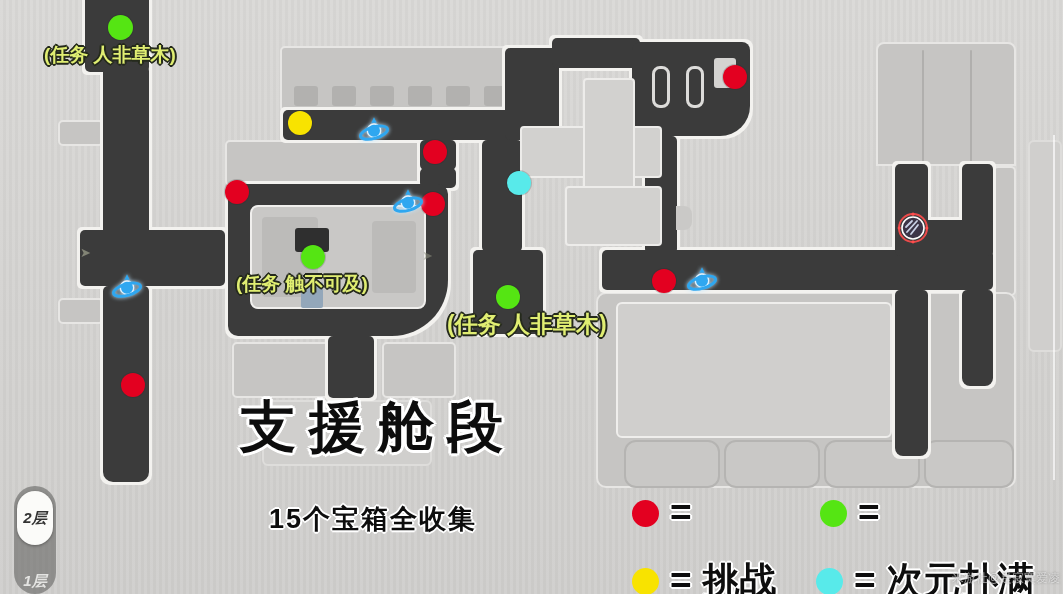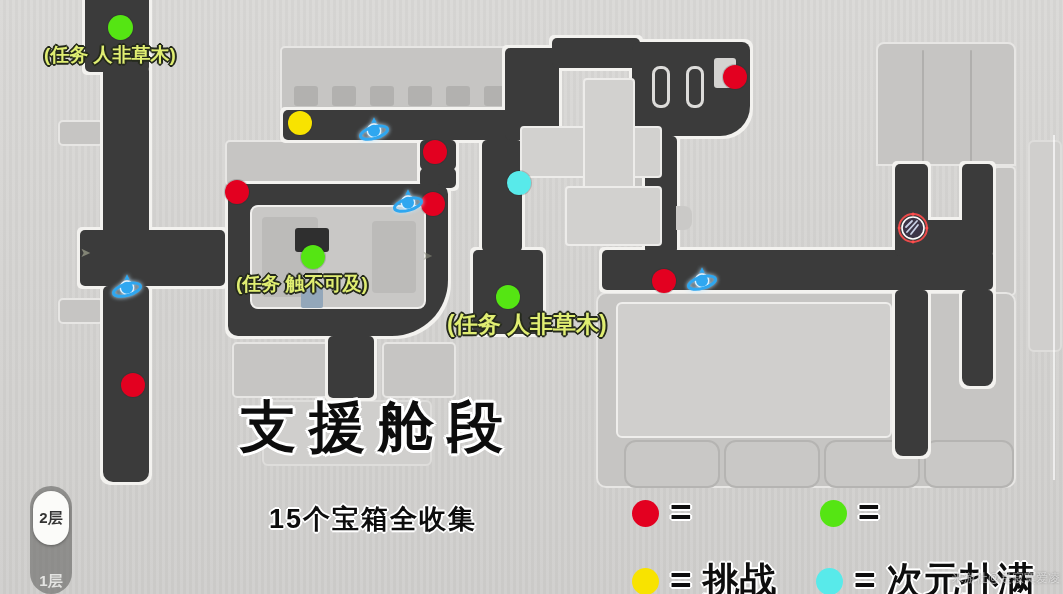--- a/index.html
+++ b/index.html
@@ -26,21 +26,21 @@
   .title{position:absolute;z-index:7;left:188px;top:390px;width:380px;text-align:center;
     font-size:56px;font-weight:bold;letter-spacing:13px;color:#0d0d0d;white-space:nowrap;
     text-shadow:-3px 0 #fff,3px 0 #fff,0 -3px #fff,0 3px #fff,-2px -2px #fff,2px 2px #fff,-2px 2px #fff,2px -2px #fff;}
   .subtitle{position:absolute;z-index:7;left:238px;top:501px;width:270px;text-align:center;
     font-size:27px;font-weight:bold;letter-spacing:2px;color:#0d0d0d;white-space:nowrap;
     text-shadow:-2px 0 #fff,2px 0 #fff,0 -2px #fff,0 2px #fff,-1px -1px #fff,1px 1px #fff,-1px 1px #fff,1px -1px #fff;}
   .leg-item{position:absolute;display:flex;align-items:center;gap:11px;z-index:7;}
   .leg-dot{width:27px;height:27px;border-radius:50%;flex:0 0 auto;}
   .leg-eq,.leg-label{font-size:37px;font-weight:bold;color:#0e0e0e;white-space:nowrap;
     text-shadow:-2px 0 #fff,2px 0 #fff,0 -2px #fff,0 2px #fff,-1px -1px #fff,1px 1px #fff,-1px 1px #fff,1px -1px #fff;}
-  .floor-track{position:absolute;left:30px;top:486px;width:42px;height:108px;background:rgba(104,104,102,.62);border-radius:21px;z-index:8;}
+  .floor-track{position:absolute;left:14px;top:486px;width:42px;height:108px;background:rgba(104,104,102,.62);border-radius:21px;z-index:8;font-style:italic;}
   .floor-pill{position:absolute;left:3px;top:5px;width:36px;height:54px;background:#fbfbf9;border-radius:18px;
     display:flex;align-items:center;justify-content:center;font-size:15px;font-weight:bold;color:#333;
     box-shadow:0 1px 3px rgba(0,0,0,.35);cursor:pointer;}
   .floor-other{position:absolute;left:0;top:86px;width:42px;text-align:center;color:#e4e4e2;font-size:15px;font-weight:bold;cursor:pointer;}
   .watermark{position:absolute;right:3px;top:570px;z-index:9;color:rgba(255,255,255,.58);font-size:12px;
     text-shadow:0 0 2px rgba(70,70,70,.6);}
   .edge-line{position:absolute;left:1053px;top:135px;width:2px;height:345px;background:rgba(255,255,255,.65);z-index:1;}
 </style>
 </head>
 <body>

